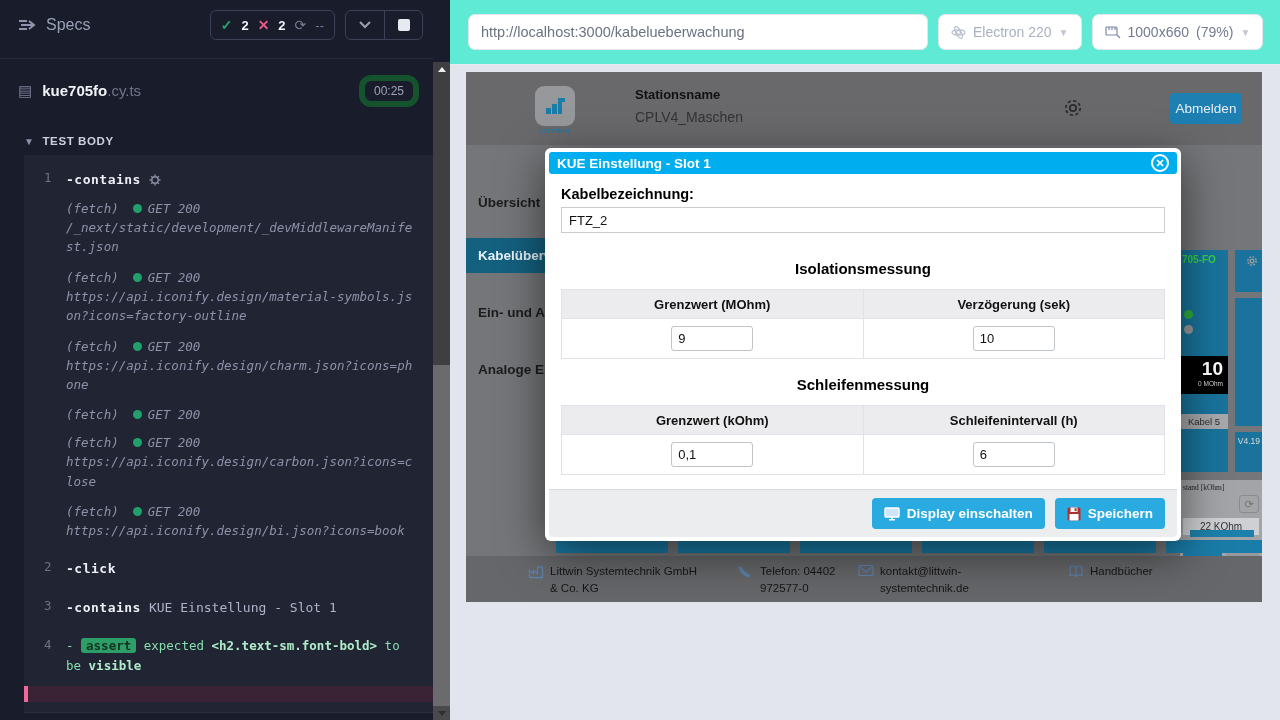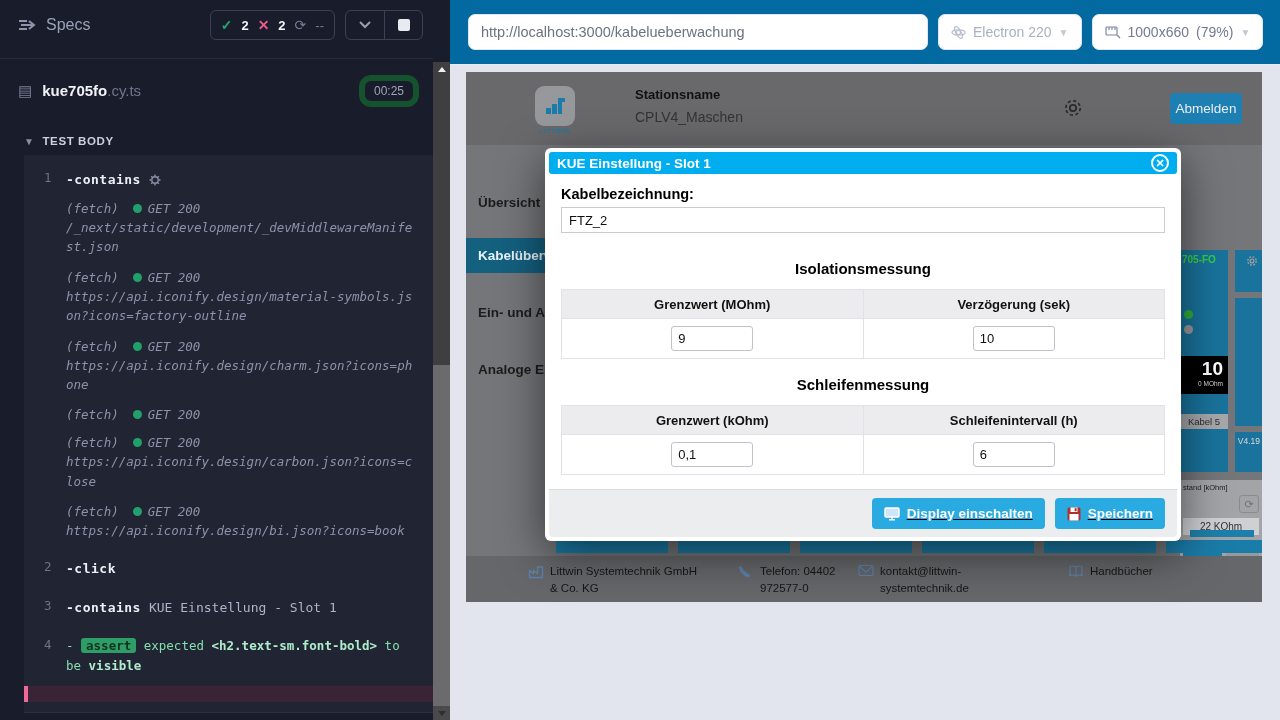--- a/index.html
+++ b/index.html
@@ -47,21 +47,21 @@
   .assert-bold { font-weight:bold; color:#aeeccb; }
   .cmd-row.failed { background:#3a2334; border-left:4px solid #f0699b; padding-bottom:8px; margin-top:8px; }
   .sb-scroll { position:absolute; right:0; top:62px; bottom:0; width:17px; background:#3f3f41; }
   .sb-up { height:14px; display:flex; align-items:center; justify-content:center; background:#3f3f41; }
   .tri-up { width:0; height:0; border-left:4px solid transparent; border-right:4px solid transparent; border-bottom:5px solid #f0f0f0; }
   .sb-thumb { position:absolute; left:0; right:0; top:46%; bottom:14px; background:#6b6b6d; }
   .sb-down { position:absolute; bottom:0; left:0; right:0; height:14px; display:flex; align-items:center; justify-content:center; background:#4a4a4c; }
   .tri-down { width:0; height:0; border-left:4px solid transparent; border-right:4px solid transparent; border-top:5px solid #2e2e30; }
 
   
-  #chrome { position:absolute; left:450px; top:0; width:830px; height:65px; background:#0369a1; border-bottom:1px solid #e8eaf0; display:flex; align-items:center; }
+  #chrome { position:absolute; left:450px; top:0; width:830px; height:65px; background:#5eead4; border-bottom:1px solid #e8eaf0; display:flex; align-items:center; }
   .url-input { margin-left:18px; width:460px; height:36px; border:1px solid #e1e5ec; border-radius:7px; padding:0 12px; font-size:14.5px; color:#6b7280; font-family:"Liberation Sans", sans-serif; outline:none; background:#fff; }
   .chrome-btn { display:flex; align-items:center; gap:7px; border:1px solid #e1e5ec; border-radius:7px; height:36px; padding:0 12px; margin-left:10px; color:#a9b0c0; font-size:14px; cursor:pointer; background:#fff; }
   .chrome-btn.size { color:#747b90; }
   .chev-sm { font-size:10px; color:#c3c8d4; }
 
   
   #stage { position:absolute; left:450px; top:65px; width:830px; height:655px; background:#e2e4ee; }
   #appframe { position:absolute; left:16px; top:7px; width:796px; height:530px; background:#757679; overflow:hidden; }
   .app-header { position:absolute; left:0; top:0; width:796px; height:73px; background:#69696c; }
   .logo-box { position:absolute; left:69px; top:14px; width:40px; text-align:center; }
@@ -85,21 +85,21 @@
   .teal { background:#19739c; }
   .dev-title { height:20px; color:#35d245; font-size:10px; font-weight:bold; padding:4px 0 0 2px; white-space:nowrap; }
   .led { width:9px; height:9px; border-radius:50%; margin:6px 0 0 4px; }
   .dev-display { position:relative; width:48px; margin-top:22px; background:#000; height:38px; padding:2px 5px; text-align:right; }
   .disp-val { color:#fff; font-size:19px; font-weight:bold; }
   .disp-unit { color:#d9d9d9; font-size:6.5px; white-space:nowrap; }
   .cable-chip { margin-top:20px; background:#a7a8ab; color:#2c2c2c; font-size:9.5px; text-align:center; padding:2px 0; white-space:nowrap; overflow:hidden; }
   .gearcell { height:42px; display:flex; justify-content:flex-end; padding:4px 3px 0 0; }
   .ver-text { color:#d8d9db; font-size:8.5px; text-align:right; padding:4px 2px 0 0; }
   .sub-panel { margin-top:8px; width:82px; background:#a3a4a7; padding:3px; }
-  .meas-label { font-size:7.5px; color:#222; white-space:nowrap; overflow:hidden; }
+  .meas-label { font-size:7.5px; color:#222; white-space:nowrap; overflow:hidden;font-family:Liberation Serif, serif; }
   .sub-row { display:flex; justify-content:flex-end; margin-top:3px; }
   .refresh-btn { width:20px; height:18px; border:1px solid #8a8b8e; border-radius:3px; color:#6f7073; font-size:11px; line-height:16px; text-align:center; cursor:pointer; }
   .meas-value { margin-top:5px; background:#cfd0d3; color:#333; font-size:10px; text-align:center; padding:3px 0; }
   .tab-row { display:flex; gap:4px; margin-top:6px; }
   .tab-a { flex:1; background:#1a7ca8; color:#dfeef5; font-size:9px; text-align:right; padding:4px 3px; cursor:pointer; }
   .tab-b { flex:1; background:#98999c; color:#c3c4c7; font-size:9px; text-align:center; padding:4px 0; cursor:pointer; }
 
   
   .bars-row { position:absolute; left:90px; top:458px; display:flex; gap:10px; }
   .bar-group { width:112px; }
@@ -118,21 +118,21 @@
   .modal-body { flex:1; padding:8px 12px 0 12px; }
   .cable-label { font-size:14.5px; font-weight:bold; color:#000; margin-top:4px; }
   .cable-input { width:100%; height:26px; border:1px solid #c9cdd2; border-radius:0; margin-top:5px; padding:0 7px; font-size:13px; color:#111; font-family:"Liberation Sans", sans-serif; outline:none; }
   .section-title { text-align:center; font-size:15px; font-weight:bold; color:#000; }
   .st-iso { margin-top:27px; }
   .st-loop { margin-top:17px; }
   table.mtable { width:100%; border-collapse:collapse; margin-top:12px; }
   table.mtable th { border:1px solid #dfe2e6; background:#ececee; font-size:13px; font-weight:bold; color:#111; height:29px; width:50%; }
   table.mtable td { border:1px solid #dfe2e6; height:40px; text-align:center; }
   .cell-input { width:82px; height:25px; border:1px solid #bfc4c9; border-radius:3px; padding:0 6px; font-size:13px; color:#111; font-family:"Liberation Sans", sans-serif; outline:none; }
-  .modal-footer { background:#ecedef; border-top:1px solid #d8dbde; height:56px; margin-top:14px; display:flex; align-items:center; justify-content:flex-end; gap:10px; padding:0 12px; border-radius:0 0 4px 4px;text-decoration:underline; }
+  .modal-footer { background:#ecedef; border-top:1px solid #d8dbde; height:56px; margin-top:14px; display:flex; align-items:center; justify-content:flex-end; gap:10px; padding:0 12px; border-radius:0 0 4px 4px; }
   .cy-btn { display:flex; align-items:center; gap:7px; background:#29abe2; border:none; border-radius:4px; color:#fff; font-weight:bold; font-size:13.5px; padding:8px 12px; cursor:pointer; font-family:"Liberation Sans", sans-serif; }
 </style>
 </head>
 <body>
 
 <div id="sidebar">
   <div class="sb-inner">
     <div class="sb-header">
       <div class="specs-title">
         <svg width="18" height="14" viewBox="0 0 18 14">

